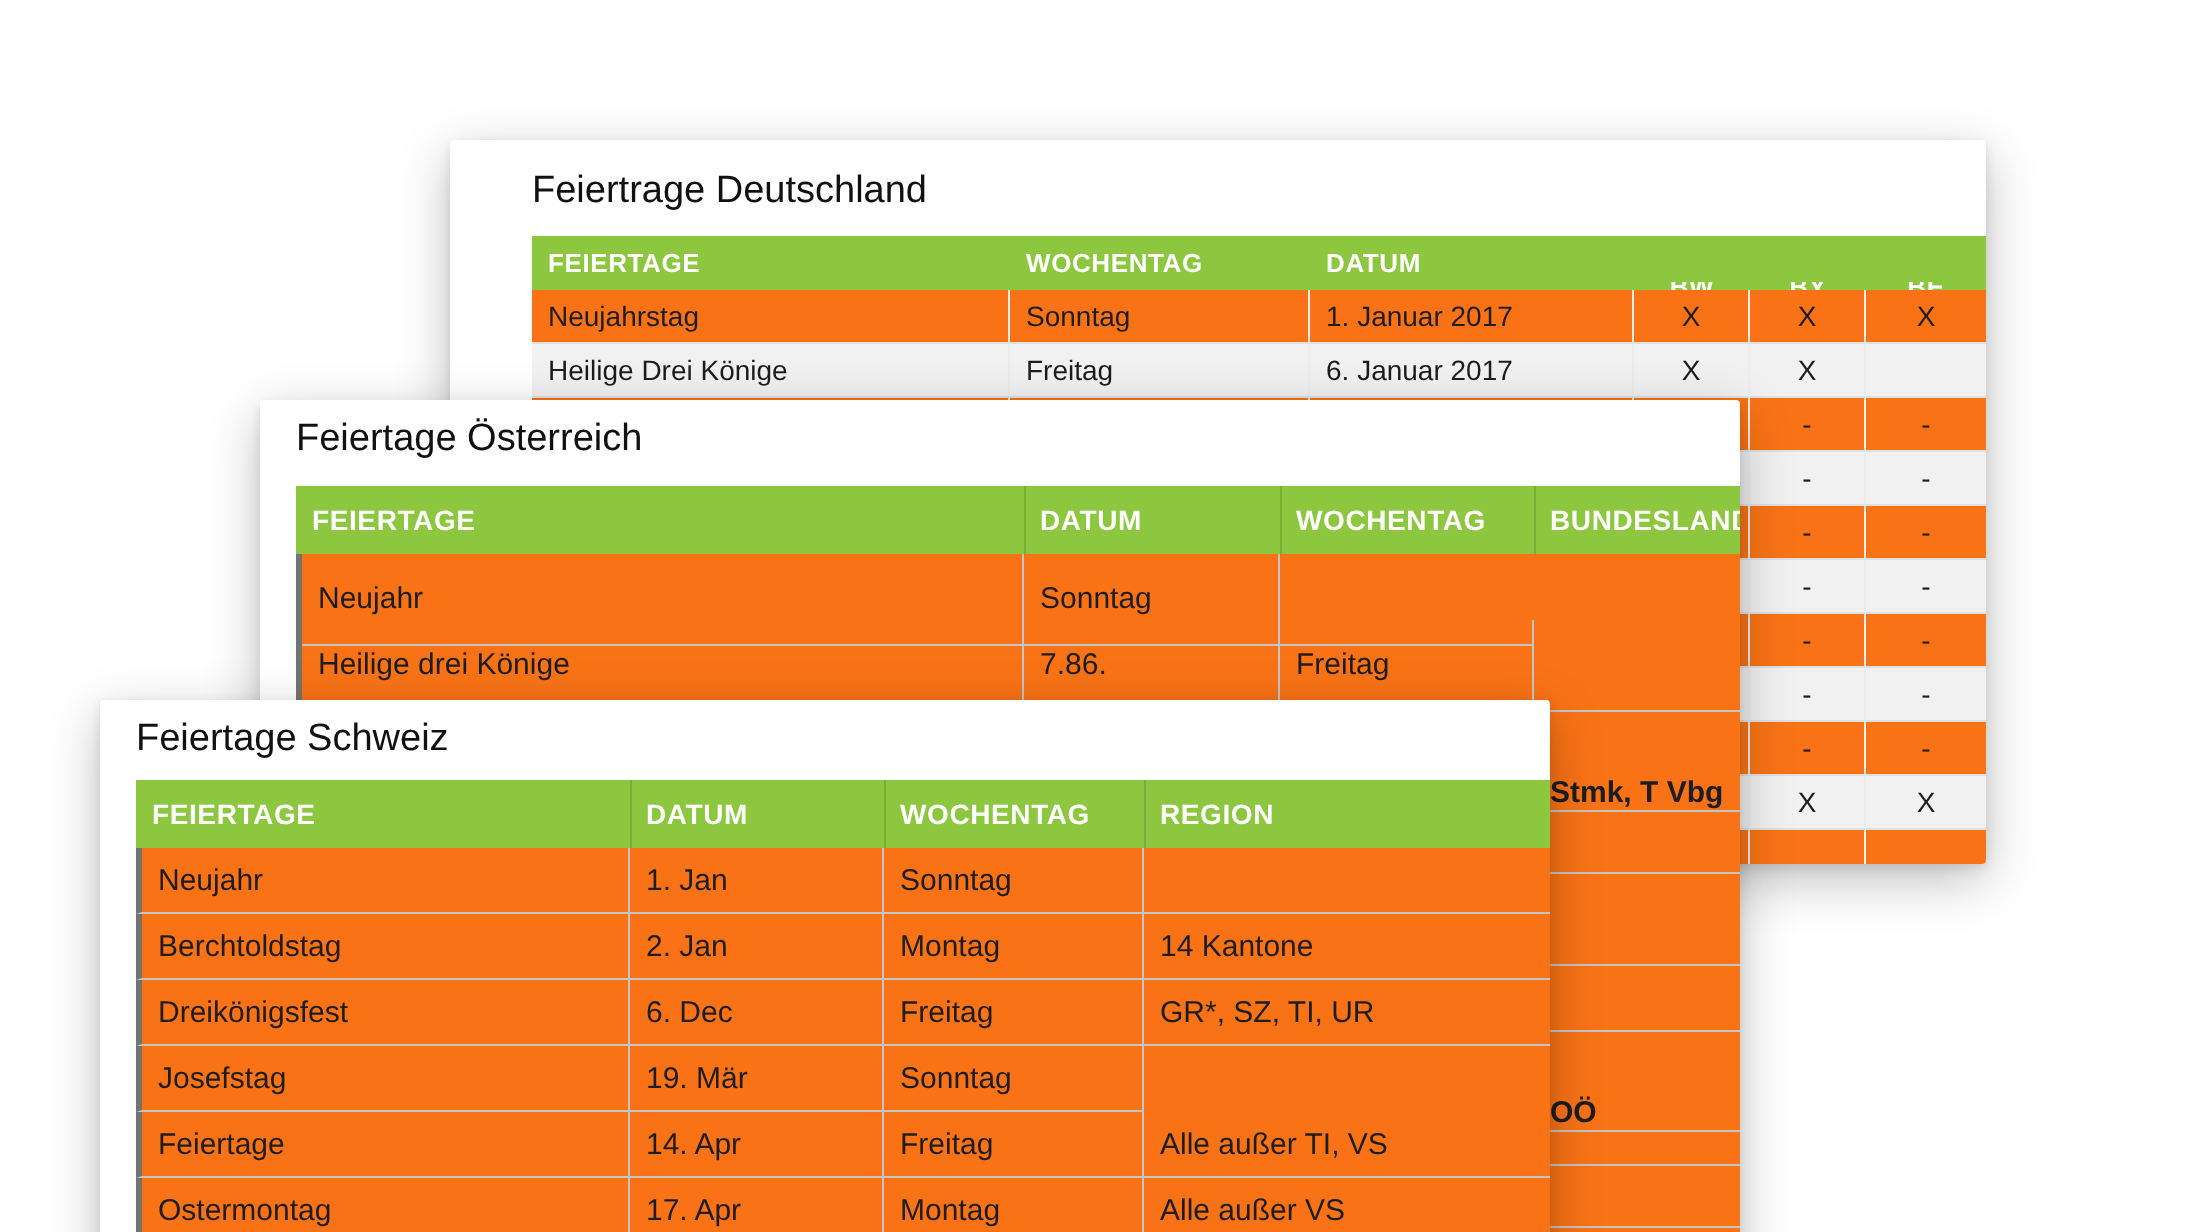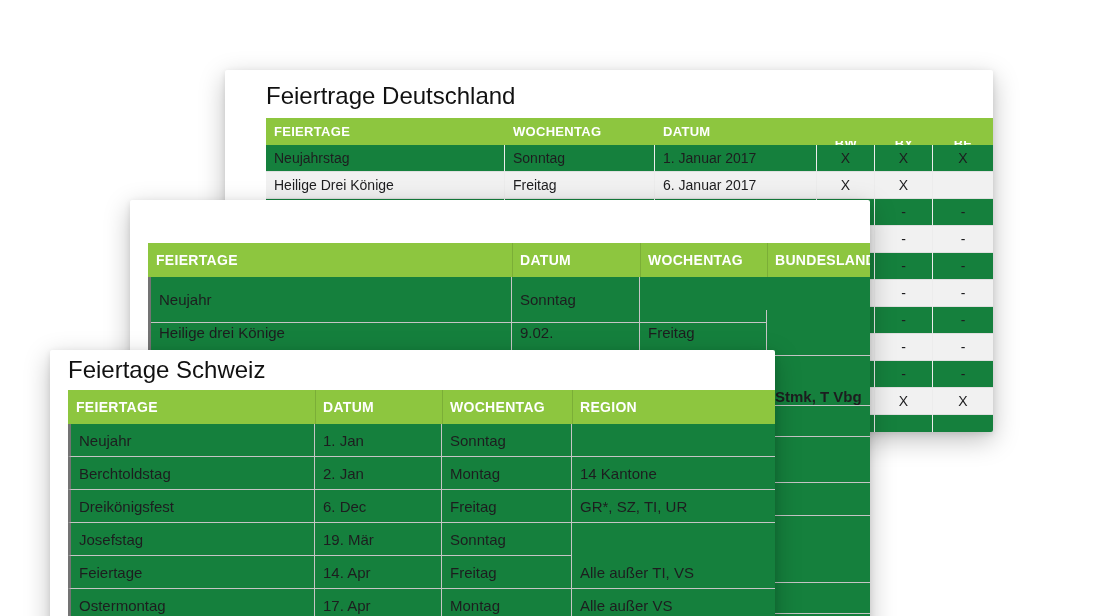--- a/index.html
+++ b/index.html
@@ -6,21 +6,21 @@
   html,body { width:1100px; height:616px; overflow:hidden; background:#ffffff;
               font-family:"Liberation Sans","DejaVu Sans",sans-serif; }
   .stage { position:relative; width:1100px; height:616px; background:#ffffff; }
 
   .card { position:absolute; background:#ffffff; border-radius:2px; overflow:hidden;
           box-shadow:0 8px 26px rgba(0,0,0,0.25), 0 2px 6px rgba(0,0,0,0.10); }
   .card-de { left:225px; top:70px;  width:768px; height:362px; z-index:1; }
   .card-at { left:130px; top:200px; width:740px; height:450px; z-index:2; }
   .card-ch { left:50px;  top:350px; width:725px; height:330px; z-index:3; }
 
-  .title { position:absolute; font-size:24px; font-weight:400; color:#111;
+  .title { position:absolute; font-size:19px; font-weight:400; color:#111;
            line-height:24px; white-space:nowrap; }
   .card-de .title { left:41px; top:14px; }
   .card-at .title { left:18px; top:8px; }
   .card-ch .title { left:18px; top:8px;text-align:right; }
 
   .tbl { position:absolute; }
   .card-de .tbl { left:41px; top:48px; width:727px; }
   .card-at .tbl { left:18px; top:43px; width:779px; }
   .card-ch .tbl { left:18px; top:40px; width:744px; }
 
@@ -32,21 +32,21 @@
   .thead { background:#8dc63f; }
   .tbl-de .thead { height:27px; }
   .tbl-at .thead, .tbl-ch .thead { height:34px; }
   .th { display:flex; align-items:center; padding:0 8px; color:#fff; font-weight:700;
         letter-spacing:0.3px; white-space:nowrap; overflow:hidden; }
   .tbl-de .th { font-size:13px; }
   .tbl-at .th, .tbl-ch .th { font-size:14px; }
   .tbl-at .th + .th, .tbl-ch .th + .th { box-shadow:inset 1px 0 0 rgba(0,0,0,0.12); }
   .th.ctr { justify-content:center; padding:0 4px;margin-top:23px; }
 
-  .tr { background:#15803d; }
+  .tr { background:#f97316; }
   .tbl-de .tr { height:27px; }
   .tbl-ch .tr { height:33px; }
   .tbl-de .tr.alt { background:#f1f1f1; }
   .td { display:flex; align-items:center; padding:0 8px; color:#1d1d1f;
         white-space:nowrap; }
   .tbl-de .td { font-size:14px; border-right:1px solid #ececec; border-bottom:1px solid #e0e0e0; }
   .tbl-de .td:last-child { border-right:none; }
   .tbl-at .td, .tbl-ch .td { font-size:15px;
         border-right:1px solid #c5c5c5; border-bottom:1px solid #c5c5c5; }
   .tbl-at .td.first, .tbl-ch .td.first { border-left:3px solid #737373; }
@@ -154,35 +154,36 @@
         <div class="td"></div>
         <div class="td"></div>
         <div class="td ctr"></div>
         <div class="td ctr"></div>
         <div class="td ctr"></div>
       </div>
     </div>
   </section>
 
   <section class="card card-at">
+    <h2 class="title">Feiertage Österreich</h2>
     <div class="tbl tbl-at">
       <div class="thead">
         <div class="th">FEIERTAGE</div>
         <div class="th">DATUM</div>
         <div class="th">WOCHENTAG</div>
         <div class="th">BUNDESLAND</div>
       </div>
       <div class="tr" style="height:33px">
         <div class="td first">Neujahr</div>
         <div class="td">Sonntag</div>
         <div class="td bold"></div>
       </div>
       <div class="tr" style="height:33px">
         <div class="td first">Heilige drei Könige</div>
-        <div class="td">9.02.</div>
+        <div class="td">7.86.</div>
         <div class="td">Freitag</div>
         <div class="td bold"></div>
       </div>
       <div class="tr" style="height:29px">
         <div class="td first"></div>
         <div class="td"></div>
         <div class="td"></div>
         <div class="td bold">Stmk, T Vbg</div>
       </div>
       <div class="tr" style="height:65px">
@@ -200,20 +201,21 @@
       <div class="tr" style="height:33px">
         <div class="td first"></div>
         <div class="td"></div>
         <div class="td"></div>
         <div class="td bold"></div>
       </div>
       <div class="tr" style="height:34px">
         <div class="td first"></div>
         <div class="td"></div>
         <div class="td"></div>
+        <div class="td bold">OÖ</div>
       </div>
       <div class="tr" style="height:31px">
         <div class="td first"></div>
         <div class="td"></div>
         <div class="td"></div>
         <div class="td bold"></div>
       </div>
       <div class="tr" style="height:32px">
         <div class="td first"></div>
         <div class="td"></div>

